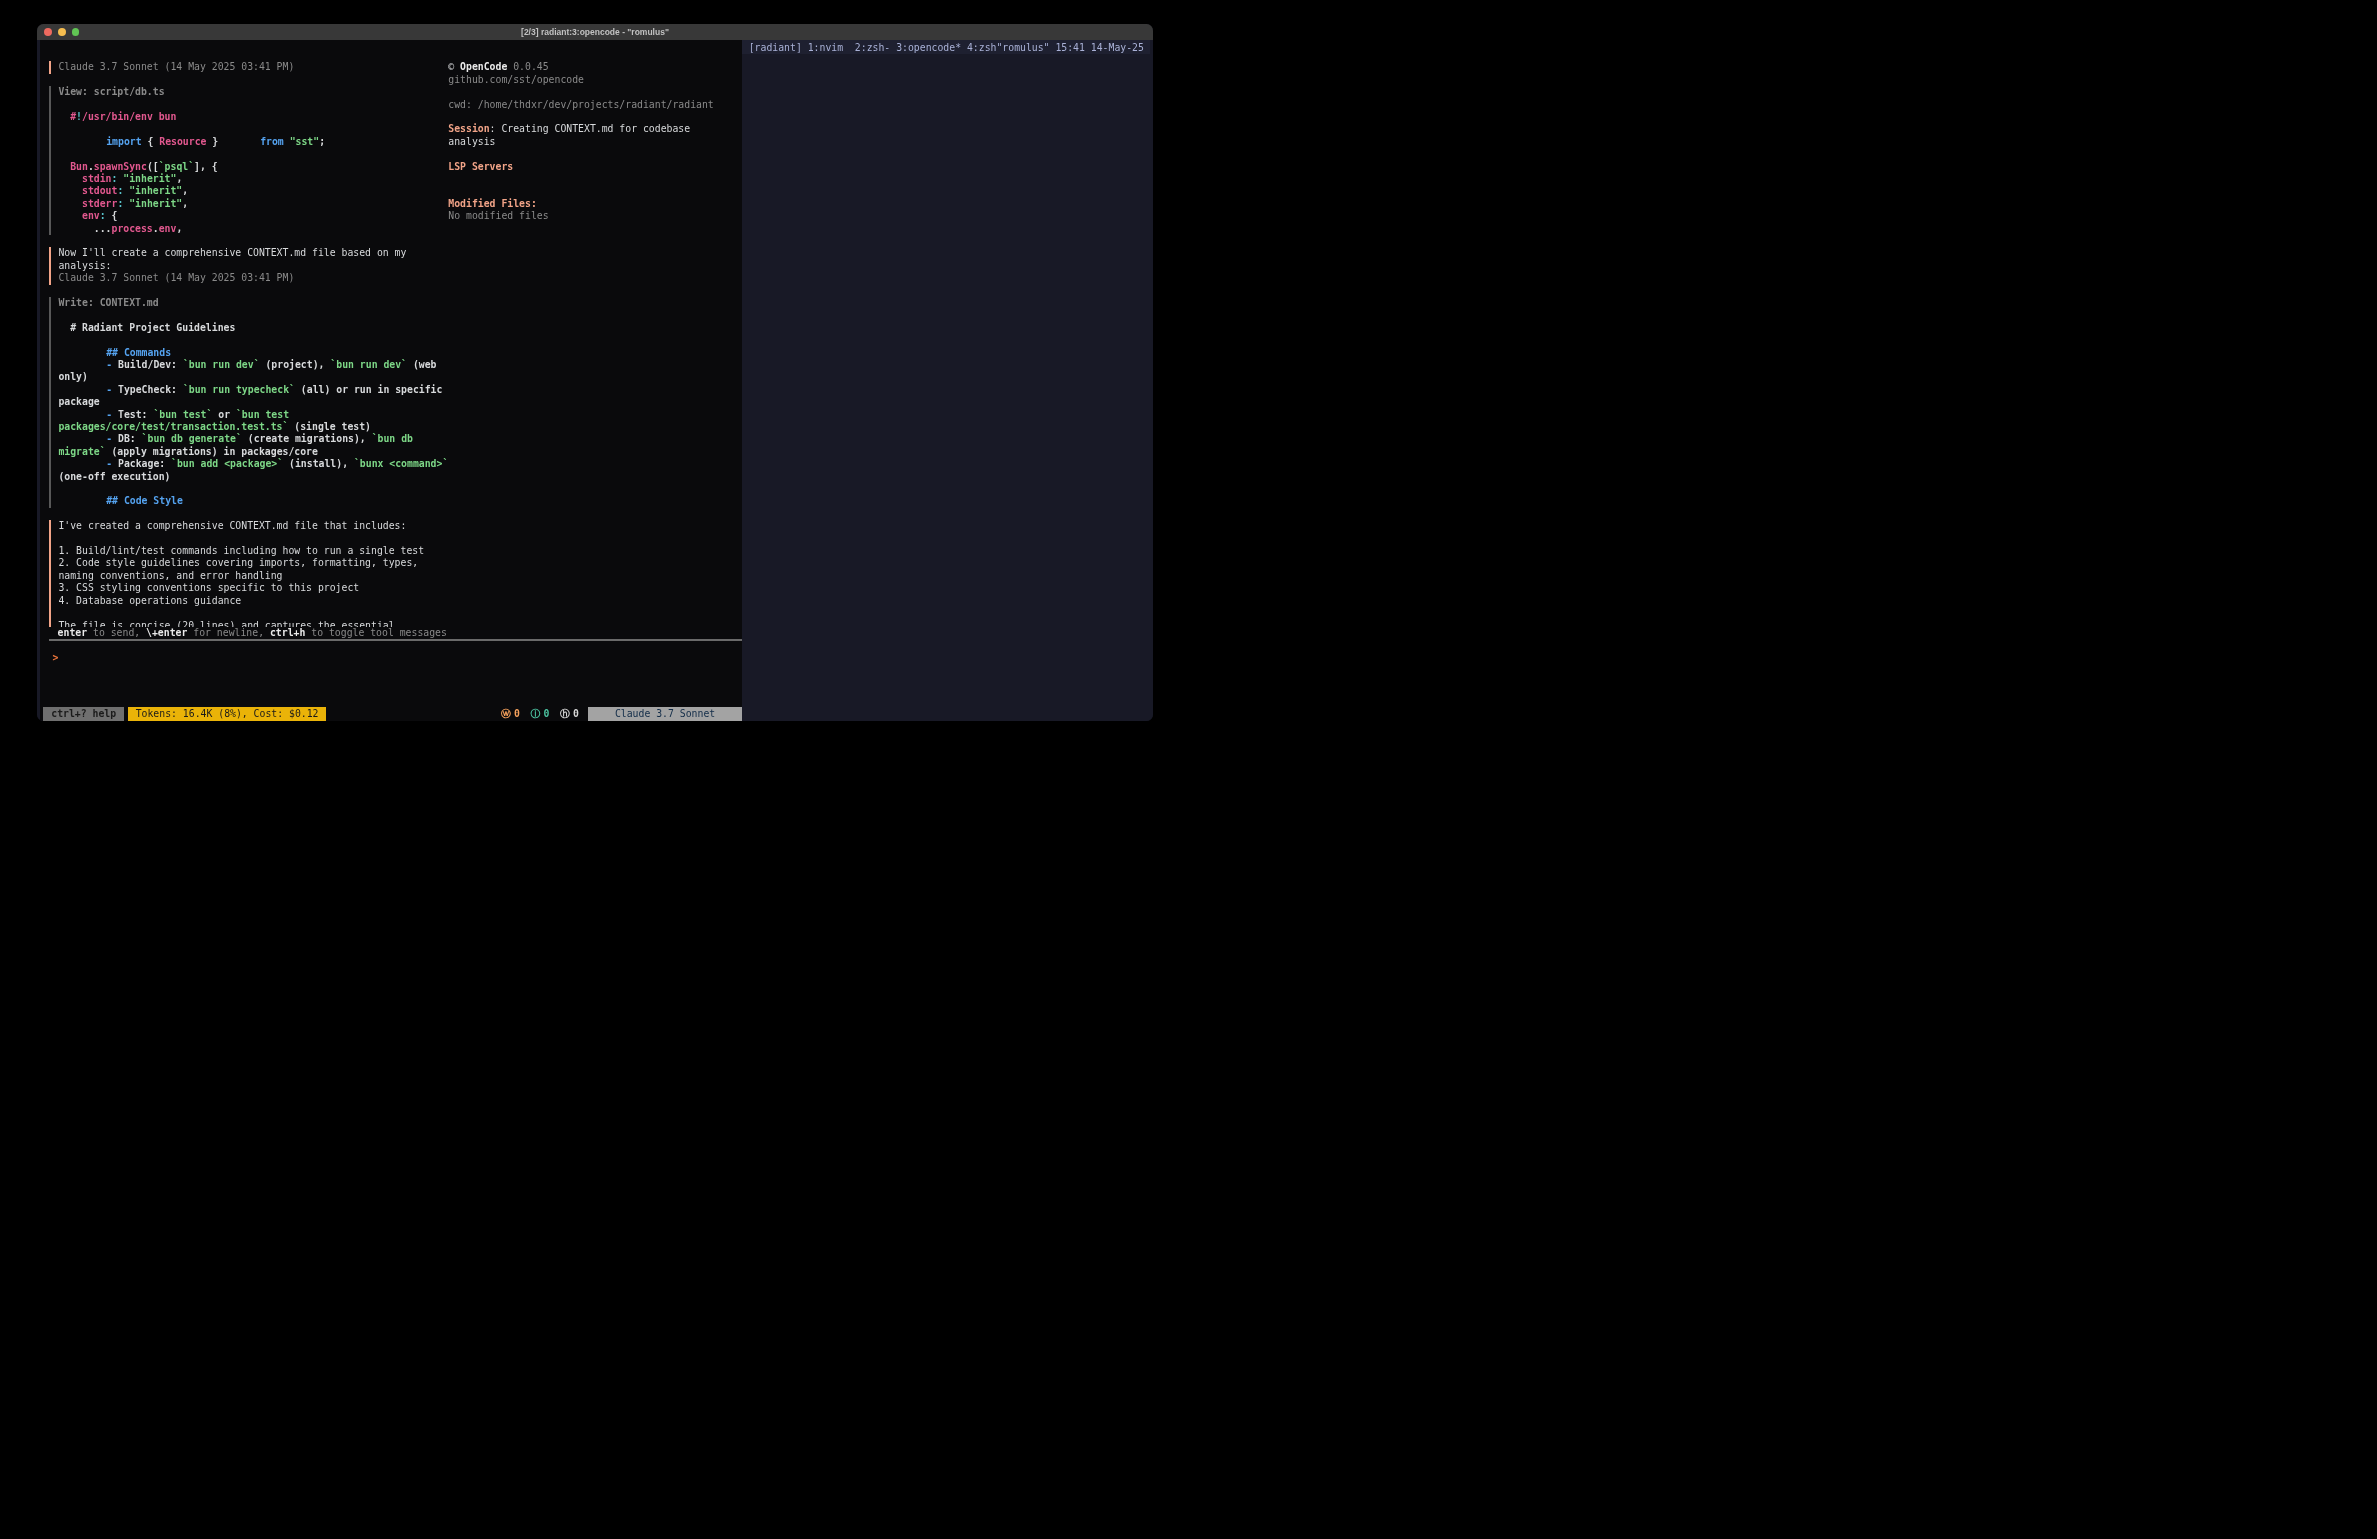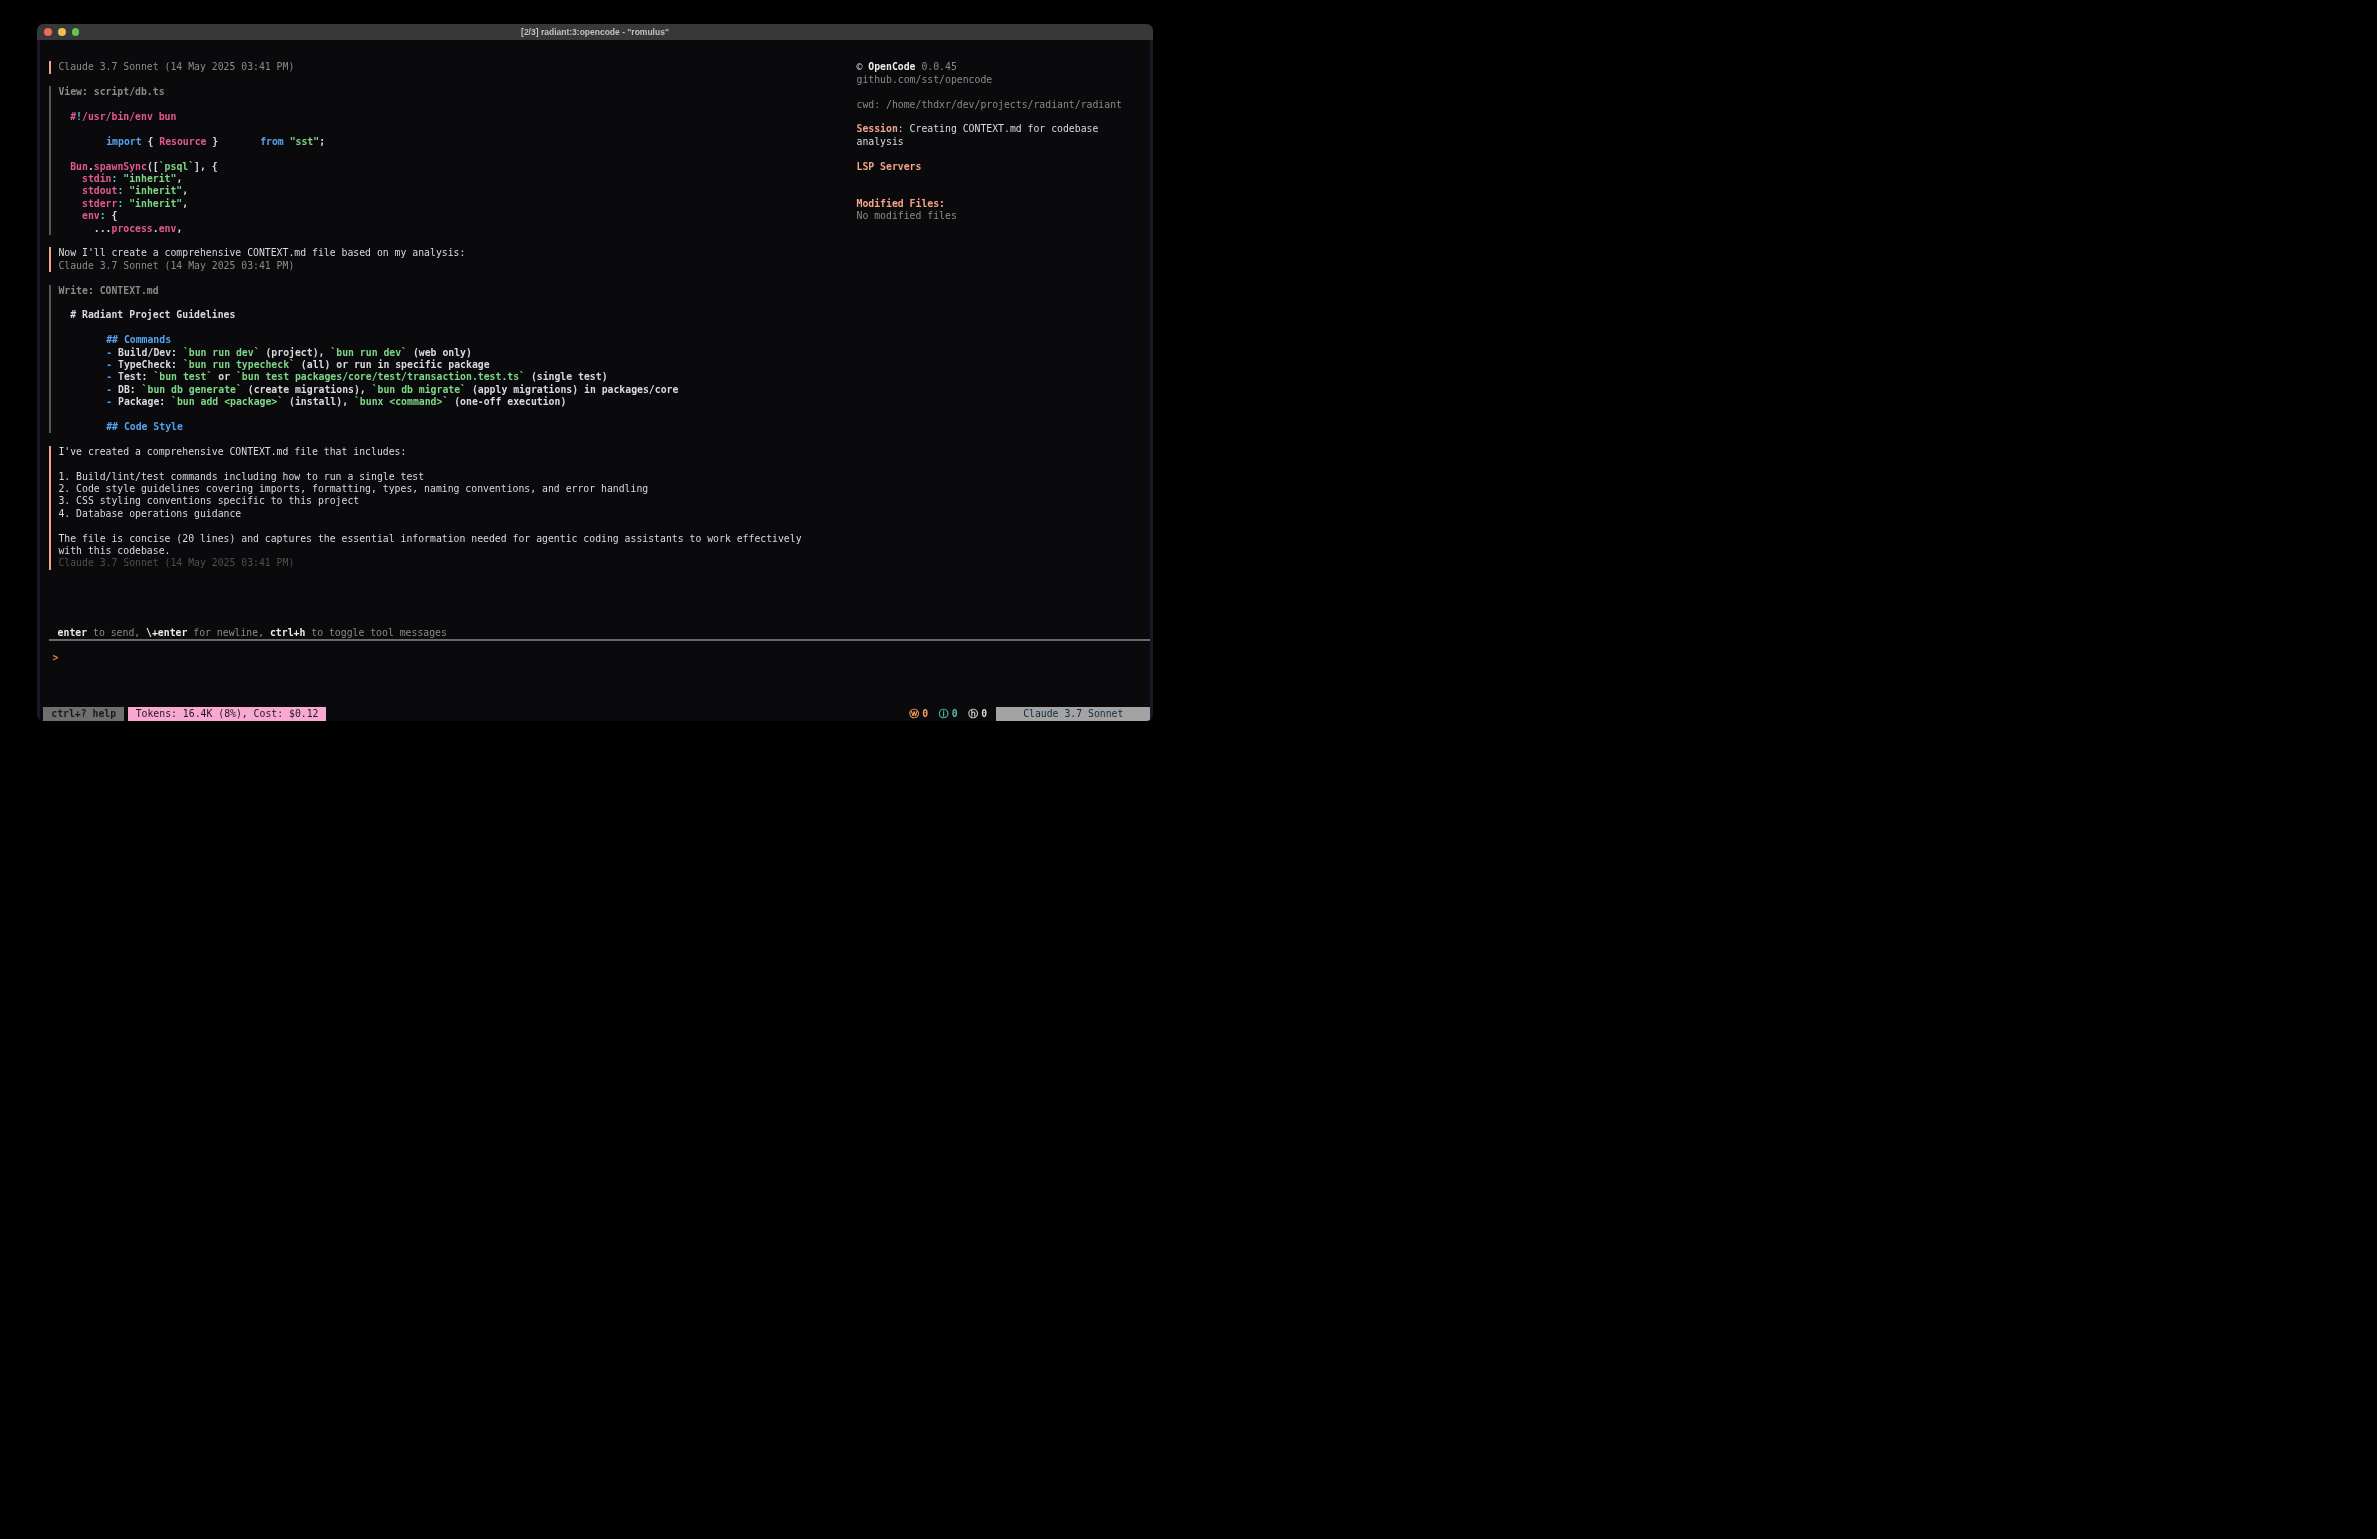--- a/index.html
+++ b/index.html
@@ -29,21 +29,21 @@
   .tok-pink{color:#e2588f;} .tok-green{color:#7dd787;} .tok-blue{color:#55a3f0;margin-left:36px;} .tok-teal{color:#58c1c9;}
   
   .hint-row{padding-left:18px;flex:0 0 auto;}
   .separator{height:1.3px;background:#6a6a6a;margin-left:9px;flex:0 0 auto;}
   .input-area{height:55px;padding:11px 0 0 13px;flex:0 0 auto;}
   .prompt-symbol{color:#e8733a;font-weight:bold;}
   
   .status-bar{height:14.4px;display:flex;align-items:center;padding-left:3.9px;flex:0 0 auto;}
   .badge{height:14.4px;line-height:14.4px;padding:0 7.8px;font-size:9.8px;}
   .badge-help{background:#6f6f6f;color:#1a1a1a;font-weight:bold;}
-  .badge-usage{background:#f9a8d4;color:#1a1a1a;margin-left:3.9px;}
+  .badge-usage{background:#eab308;color:#1a1a1a;margin-left:3.9px;}
   .status-right{margin-left:auto;display:flex;align-items:center;}
   .diag{display:flex;align-items:center;gap:4.6px;margin-right:9px;}
   .diag-group{display:flex;align-items:center;gap:3.3px;margin-left:5.9px;}
   .d-orange{color:#f5a15c;font-weight:bold;} .d-teal{color:#4dc5a2;font-weight:bold;} .d-light{color:#d6d6d6;font-weight:bold;}
   .badge-model{background:#a3a3a3;color:#112b47;font-weight:normal;padding:0 27px;height:14.4px;line-height:14.4px;}
   
   .tmux{height:13.7px;background:#1e2030;color:#a9b1d6;display:flex;align-items:center;
         padding:0 6.5px;font-size:9.8px;flex:0 0 auto;}
   .tmux-left{flex:1;white-space:pre;}
   .tmux-right{white-space:pre;}
@@ -153,16 +153,20 @@
               <span class="diag-group">
                 <span class="d-light">ⓗ</span>
                 <span class="d-light">0</span>
               </span>
             </span>
           <span class="badge-model">Claude 3.7 Sonnet</span>
         </span>
       </div>
     </div>
 
+    <div class="tmux">
+      <span class="tmux-left">[radiant] 1:nvim  2:zsh- 3:opencode* 4:zsh</span>
+      <span class="tmux-right">"romulus" 15:41 14-May-25</span>
+    </div>
     <div class="bottom-pad"></div>
   </div>
 </div>
 
 
 </body></html>

